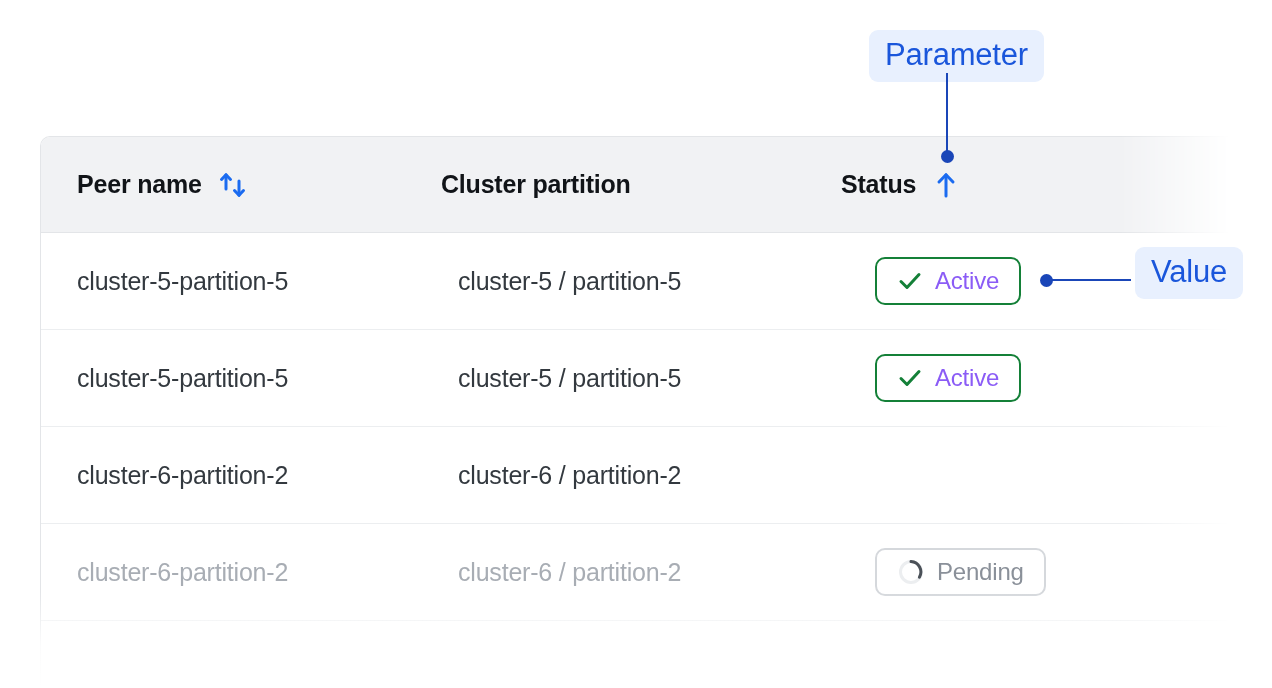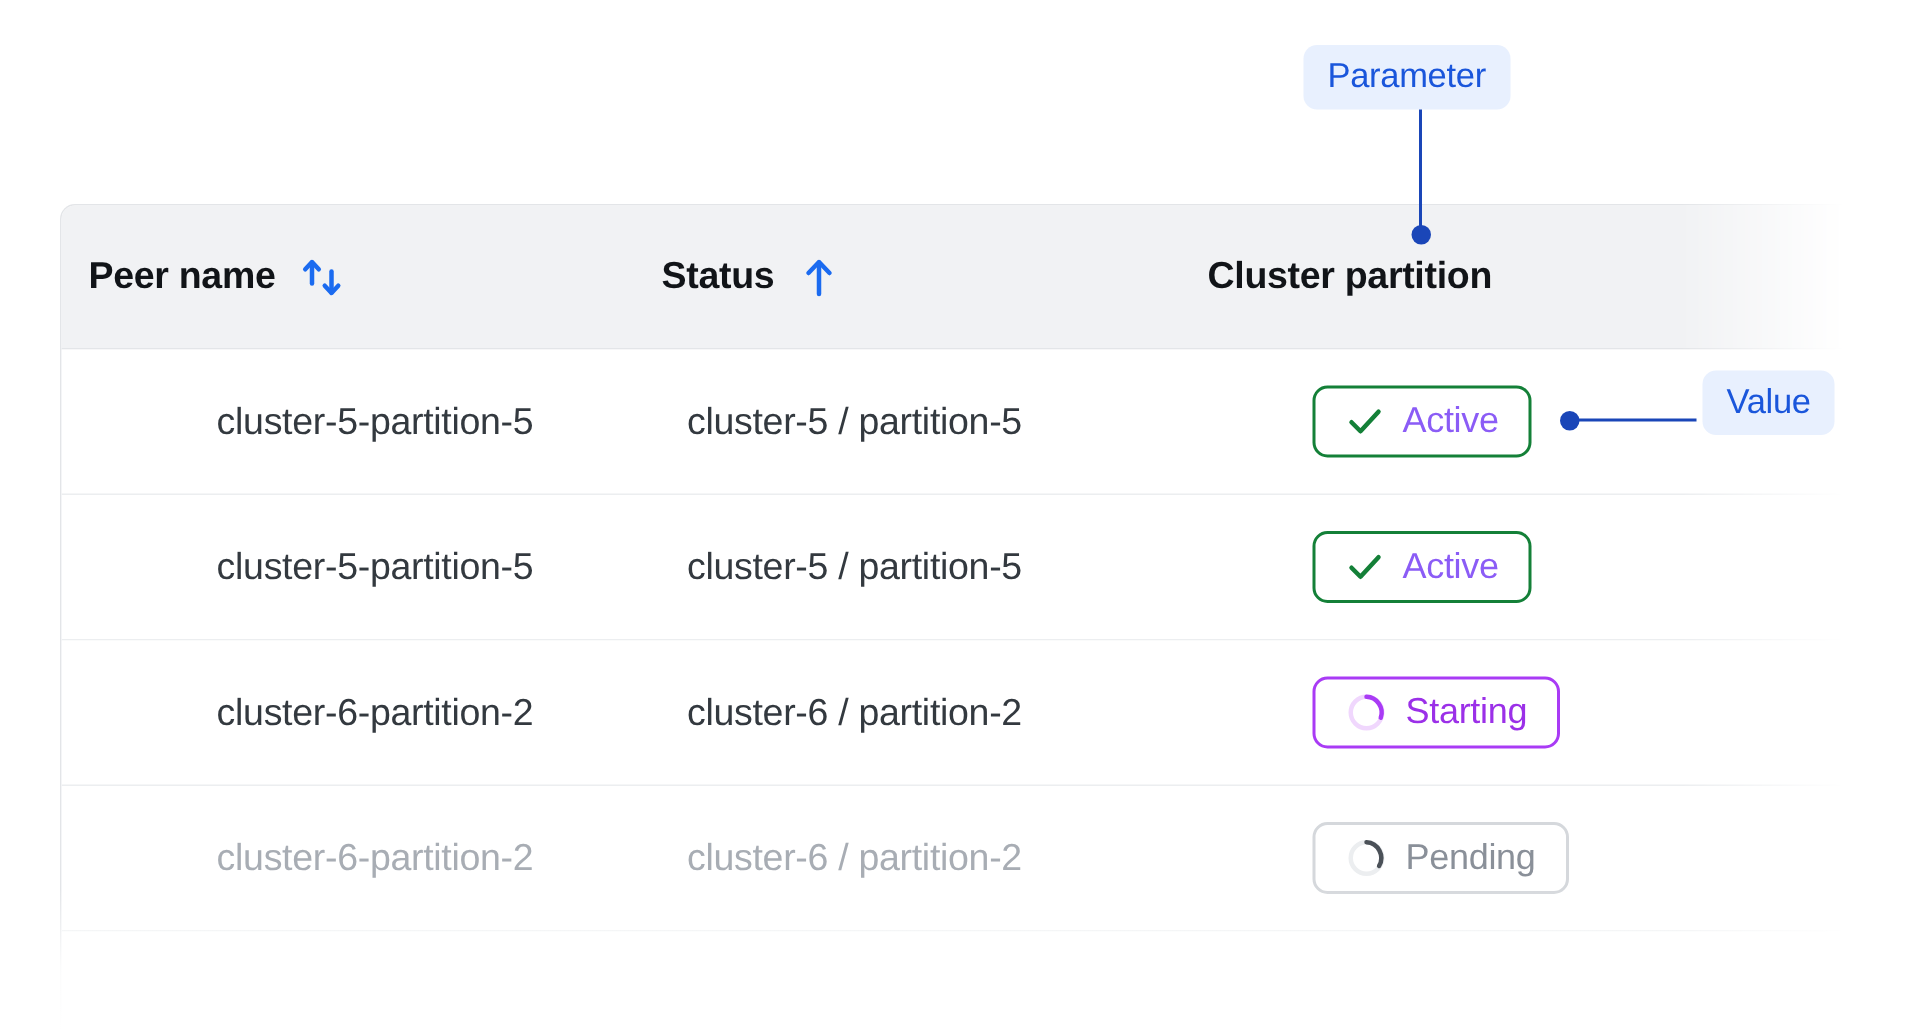--- a/index.html
+++ b/index.html
@@ -47,21 +47,21 @@
   .th {
     font-size: 25px;
     font-weight: bold;
     color: #111418;
     display: flex;
     align-items: center;
     gap: 14px;
     letter-spacing: -0.2px;
   }
 
-  .col-1 { width: 400px; padding-left: 18px; box-sizing: border-box; text-align: center; }
+  .col-1 { width: 400px; padding-left: 36px; box-sizing: border-box; }
   .col-2 { width: 400px; box-sizing: border-box; }
   .col-3 { width: 364px; box-sizing: border-box; }
 
   .row {
     display: flex;
     align-items: center;
     height: 96px;
     border-bottom: 1px solid #eceef0;
     background: #ffffff;
     gap: 17px;
@@ -109,21 +109,21 @@
     height: 96px;
     background: linear-gradient(to bottom, rgba(255,255,255,0) 0%, rgba(255,255,255,0.86) 55%, #ffffff 100%);
     pointer-events: none;
   }
 
   
   .ann-chip {
     position: absolute;
     background: #e8f0fe;
     color: #1a56db;
-    font-size: 23px;
+    font-size: 31px;
     letter-spacing: -0.2px;
     border-radius: 9px;
     padding: 7px 16px 9px 16px;
     white-space: nowrap;
   }
   #ann-parameter-chip { left: 869px; top: 30px; }
   #ann-value-chip { left: 1135px; top: 247px; }
 
   .ann-line-v {
     position: absolute;
@@ -167,34 +167,34 @@
             <g stroke="#1b6bf0" stroke-width="3" stroke-linecap="round" stroke-linejoin="round">
               <path d="M10 21 V7"></path>
               <path d="M5.5 11.5 L10 6.7 L14.5 11.5"></path>
               <path d="M23 13 V27"></path>
               <path d="M18.5 22.5 L23 27.3 L27.5 22.5"></path>
             </g>
           </svg>
         </span>
       </div>
 
+      <div class="th col-2">
+        <span>Cluster partition</span>
+      </div>
+
       <div class="th col-3">
         <span>Status</span>
         <span class="sort-icon">
           <svg width="32" height="32" viewBox="0 0 32 32" fill="none">
             <g stroke="#1b6bf0" stroke-width="3" stroke-linecap="round" stroke-linejoin="round">
               <path d="M16 27 V6"></path>
               <path d="M9 13 L16 5.7 L23 13"></path>
             </g>
           </svg>
         </span>
-      </div>
-
-      <div class="th col-2">
-        <span>Cluster partition</span>
       </div>
     </div>
 
     <div class="row">
       <div class="cell col-1">cluster-5-partition-5</div>
       <div class="cell col-2">cluster-5 / partition-5</div>
       <div class="cell col-3">
         <span class="badge badge-active">
           <span class="check">
             <svg width="26" height="26" viewBox="0 0 26 26" fill="none">
@@ -217,31 +217,20 @@
             </svg>
           </span>
           <span class="label">Active</span>
         </span>
       </div>
     </div>
 
     <div class="row">
       <div class="cell col-1">cluster-6-partition-2</div>
       <div class="cell col-2">cluster-6 / partition-2</div>
-      <div class="cell col-3">
-        <span class="badge badge-starting">
-          <span class="spinner">
-            <svg width="28" height="28" viewBox="0 0 28 28" fill="none">
-              <circle cx="14" cy="14" r="10.5" stroke="#f0d7fd" stroke-width="3"></circle>
-              <path d="M14 3.5 A10.5 10.5 0 0 1 23.5 17.5" stroke="#a93bf5" stroke-width="3" stroke-linecap="round"></path>
-            </svg>
-          </span>
-          <span class="label">Starting</span>
-        </span>
-      </div>
     </div>
 
     <div class="row dim">
       <div class="cell col-1">cluster-6-partition-2</div>
       <div class="cell col-2">cluster-6 / partition-2</div>
       <div class="cell col-3">
         <span class="badge badge-pending">
           <span class="spinner">
             <svg width="28" height="28" viewBox="0 0 28 28" fill="none">
               <circle cx="14" cy="14" r="10.5" stroke="#eceef0" stroke-width="3"></circle>

